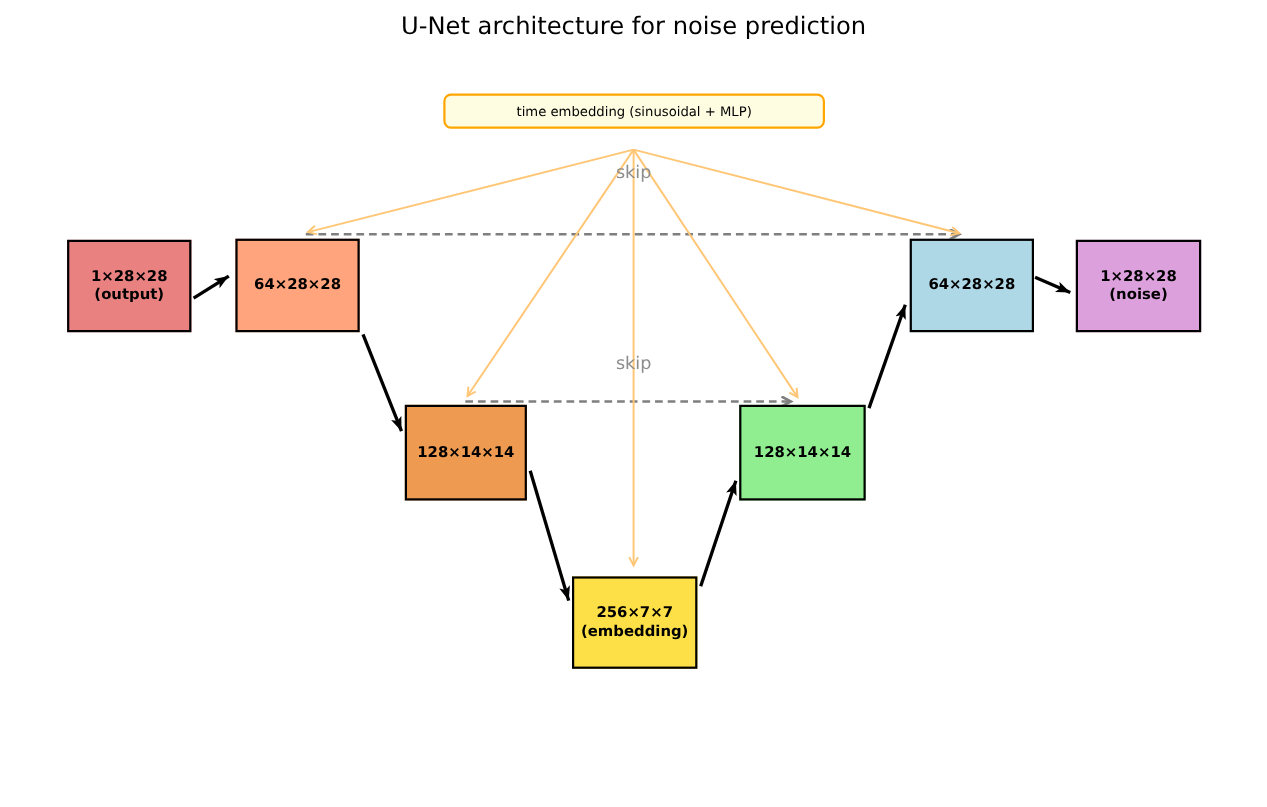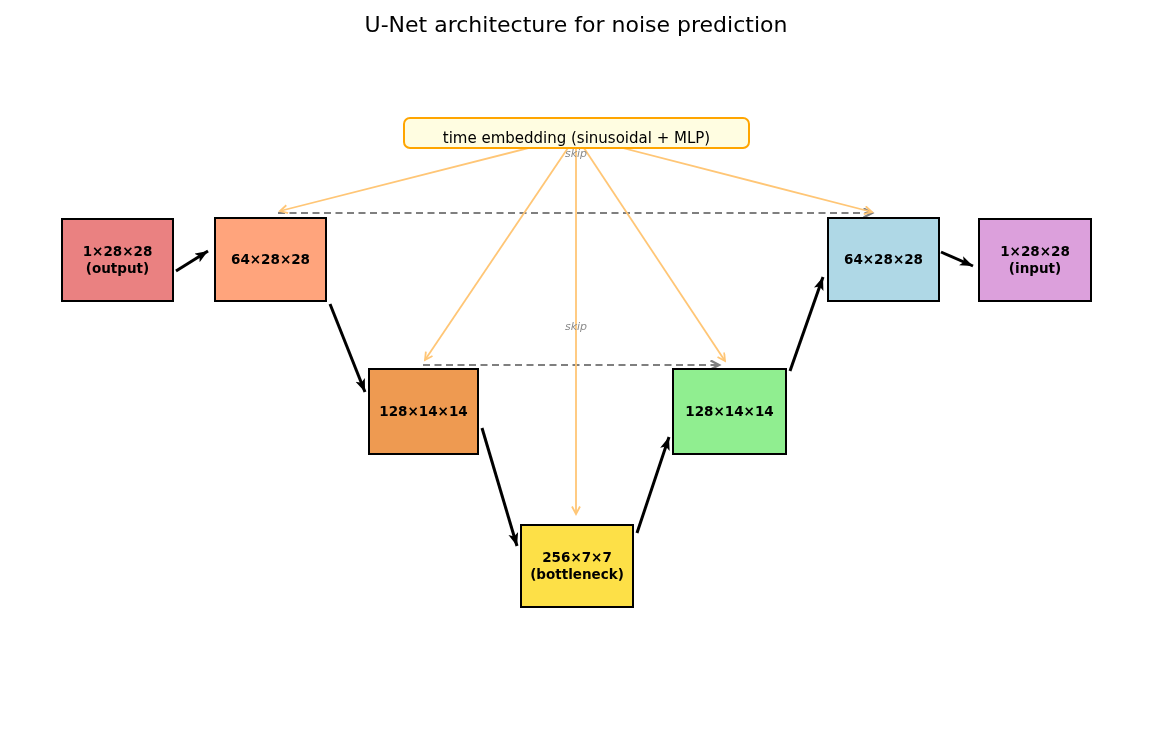--- a/index.html
+++ b/index.html
@@ -20,31 +20,29 @@
     color: #000000;
   }
   svg.arrows { position: absolute; top: 0; left: 0; }
   .time-embed {
     position: absolute;
     left: 403px; top: 85px;
     width: 347px; height: 32px;
     border: 2.5px solid #FFA500;
     border-radius: 7px;
     box-sizing: border-box;
-    display: flex; align-items: flex-end; justify-content: center;
-    font-size: 15px;
+    display: flex; align-items: center; justify-content: center;
+    font-size: 12px;
     color: #000000;
-    margin-top: 32px;
   }
   .skip-label {
     position: absolute;
     left: 0; width: 100%;
     text-align: center;
-    font-style: italic;
-    font-size: 11px;
+    font-size: 16px;
   }
   .skip-top { top: 147px; }
   .skip-bottom { top: 320px; }
   .node {
     position: absolute;
     border: 2.5px solid #000000;
     box-sizing: border-box;
     display: flex; flex-direction: column;
     align-items: center; justify-content: center;
     font-weight: bold;
@@ -116,31 +114,31 @@
 
   </div>
 
   <div class="node" id="b-enc128" style="background: rgb(238, 154, 81);">
     <span>128×14×14</span>
 
   </div>
 
   <div class="node" id="b-bottleneck" style="background: #fde047;">
     <span>256×7×7</span>
-    <span>(bottleneck)</span>
+    <span>(embedding)</span>
   </div>
 
   <div class="node" id="b-dec128" style="background: rgb(144, 238, 144);">
     <span>128×14×14</span>
 
   </div>
 
   <div class="node" id="b-dec64" style="background: rgb(175, 216, 230);">
     <span>64×28×28</span>
 
   </div>
 
   <div class="node" id="b-output" style="background: rgb(220, 160, 220);">
     <span>1×28×28</span>
-    <span>(input)</span>
+    <span>(noise)</span>
   </div>
 
 </div>
 
 </body></html>

